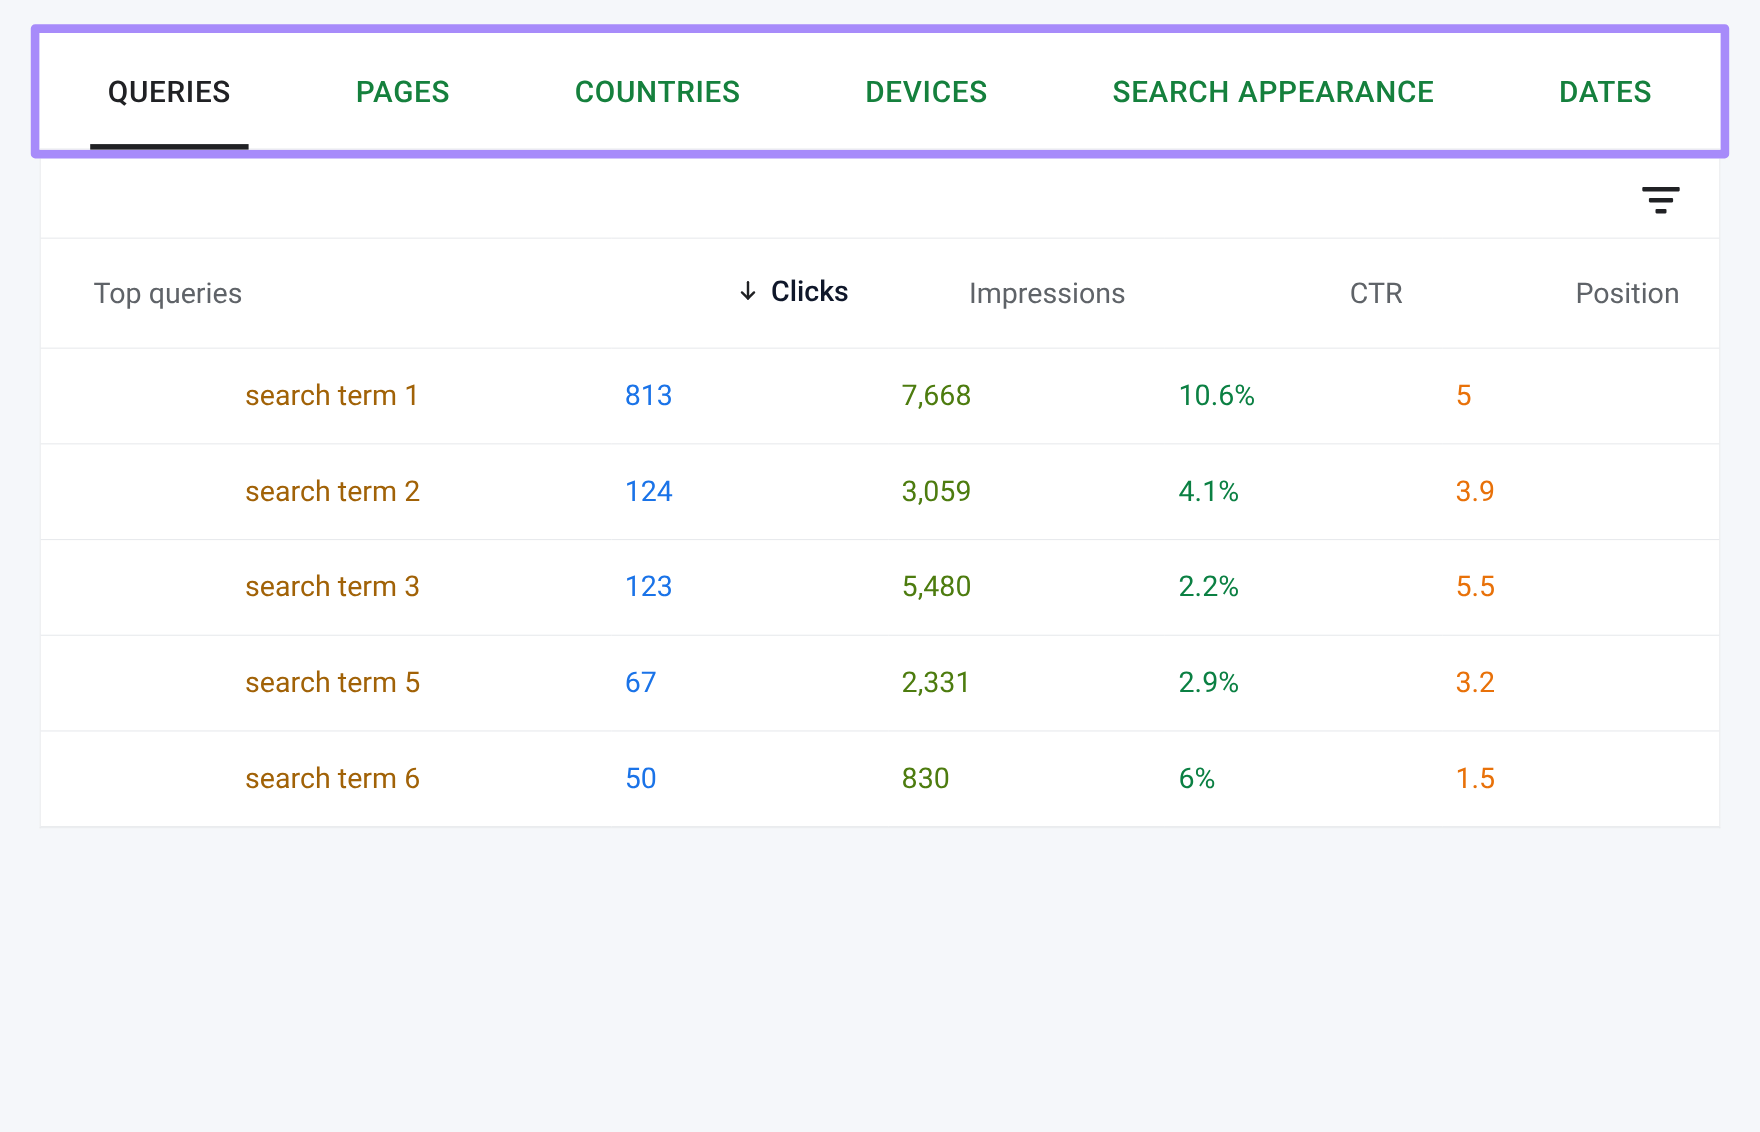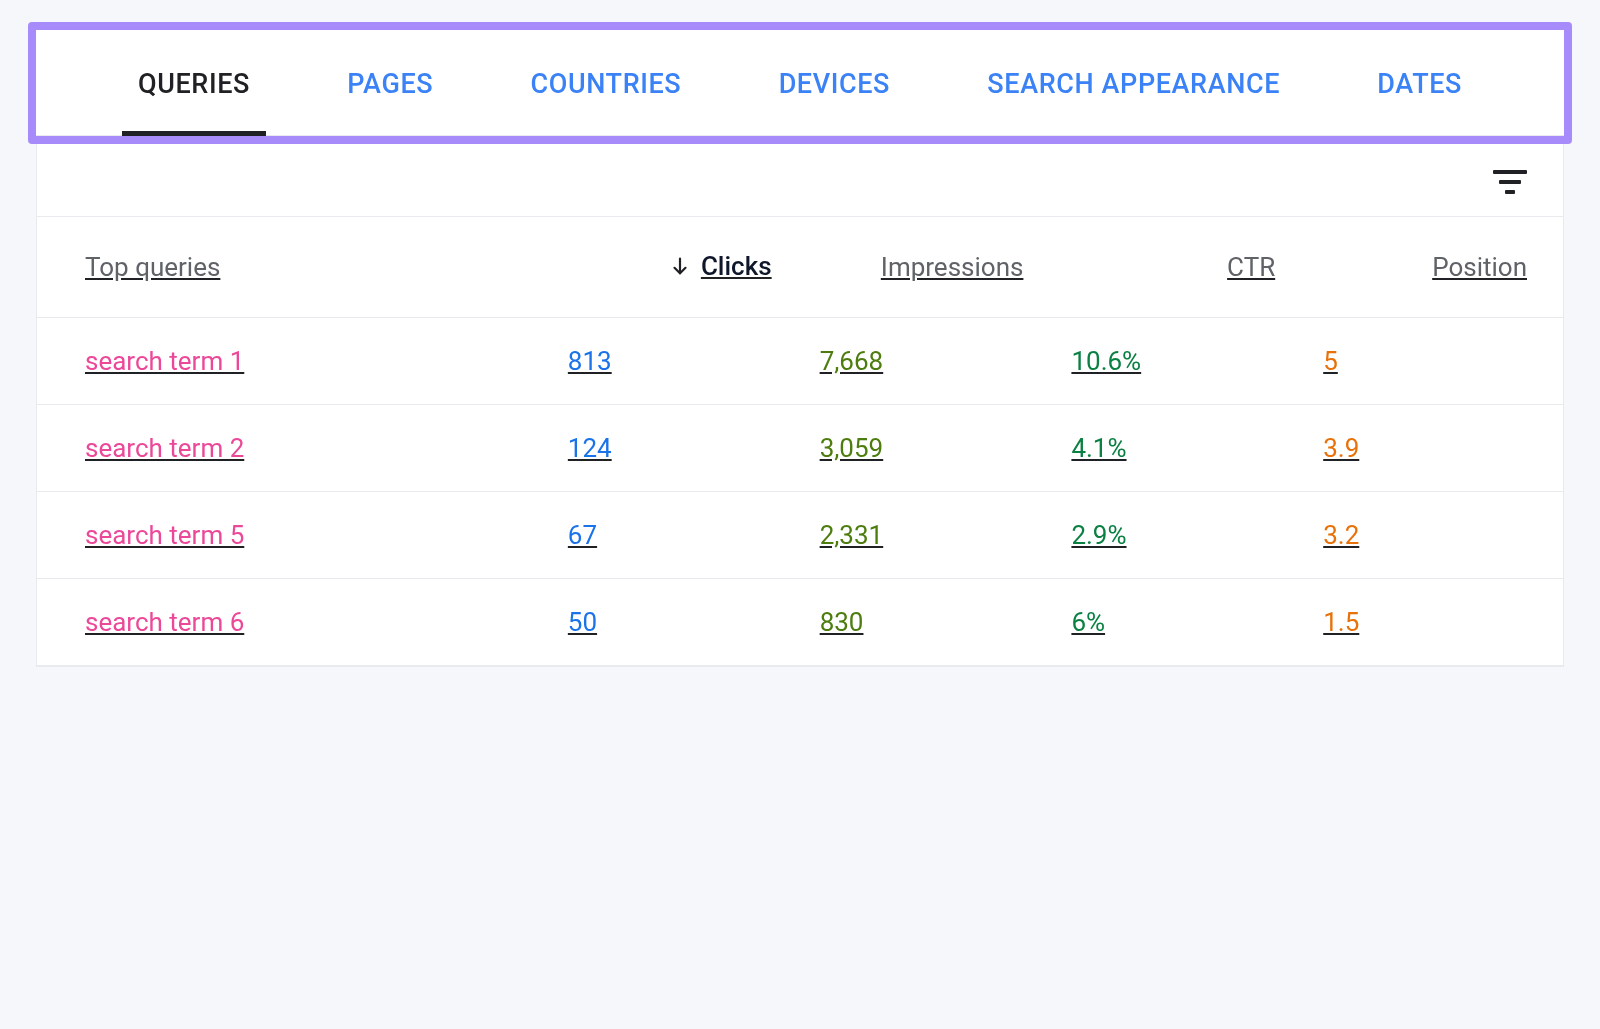--- a/index.html
+++ b/index.html
@@ -22,30 +22,30 @@
     position: relative;
     border: 8px solid #a78bfa;
     border-radius: 4px;
     background: #fff;
     margin-bottom: 0;
   }
   .tabbar {
     display: flex;
     align-items: center;
     justify-content: space-between;
-    padding: 0 92px;
+    padding: 0 52px;
     height: 106px;
     background: #fff;
     border-bottom: 1px solid #e8eaed;
   }
   .tab {
     font-size: 27px;
     font-weight: 500;
     letter-spacing: 0.6px;
-    color: #3b82f6;
+    color: #15803d;
     padding: 36px 10px 34px 10px;
     cursor: pointer;
     white-space: nowrap;
     position: relative;
   }
   .tab.active {
     color: #202124;
   }
   .tab.active::after {
     content: "";
@@ -55,21 +55,20 @@
     bottom: -2px;
     height: 5px;
     background: #202124;
   }
 
   .panel {
     background: #fff;
     margin: 0 8px;
     border: 1px solid #e8eaed;
     border-top: none;
-    text-decoration: underline;
   }
   .toolbar {
     display: flex;
     justify-content: flex-end;
     align-items: center;
     padding: 14px 36px 10px 36px;
     height: 72px;
   }
   .filter-icon {
     width: 34px;
@@ -117,23 +116,23 @@
     vertical-align: middle;
   }
   tbody td {
     padding: 28px 36px 28px 12px;
     border-bottom: 1px solid #e8eaed;
     font-size: 26px;
     text-align: left;
     white-space: nowrap;
   }
   tbody td.first {
-    text-align: left;
+    text-align: center;
     padding-left: 48px;
-    color: #ec4899;
+    color: #a16207;
   }
   .c-clicks      { color: #1a73e8; }
   .c-impressions { color: #4d7c0f; }
   .c-ctr         { color: #0b8043; }
   .c-position    { color: #e87109; }
 
   col.col-query { width: 34%; }
   col.col-num   { width: 16.5%; }
 </style>
 </head>
@@ -215,20 +214,27 @@
           <td class="c-position">5</td>
         </tr>
         <tr>
           <td class="first">search term 2</td>
           <td class="c-clicks">124</td>
           <td class="c-impressions">3,059</td>
           <td class="c-ctr">4.1%</td>
           <td class="c-position">3.9</td>
         </tr>
         <tr>
+          <td class="first">search term 3</td>
+          <td class="c-clicks">123</td>
+          <td class="c-impressions">5,480</td>
+          <td class="c-ctr">2.2%</td>
+          <td class="c-position">5.5</td>
+        </tr>
+        <tr>
           <td class="first">search term 5</td>
           <td class="c-clicks">67</td>
           <td class="c-impressions">2,331</td>
           <td class="c-ctr">2.9%</td>
           <td class="c-position">3.2</td>
         </tr>
         <tr>
           <td class="first">search term 6</td>
           <td class="c-clicks">50</td>
           <td class="c-impressions">830</td>

